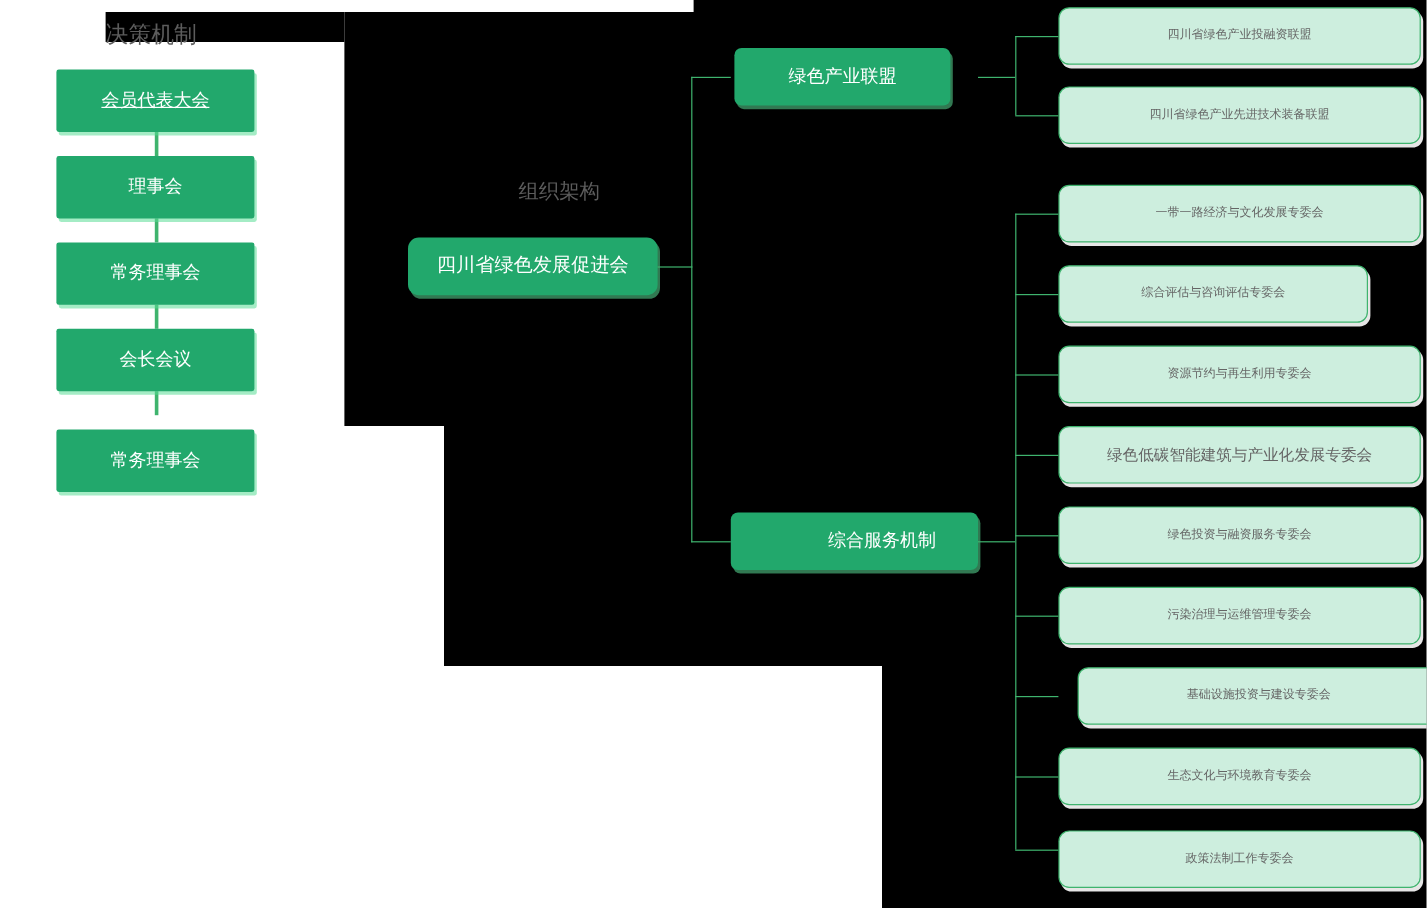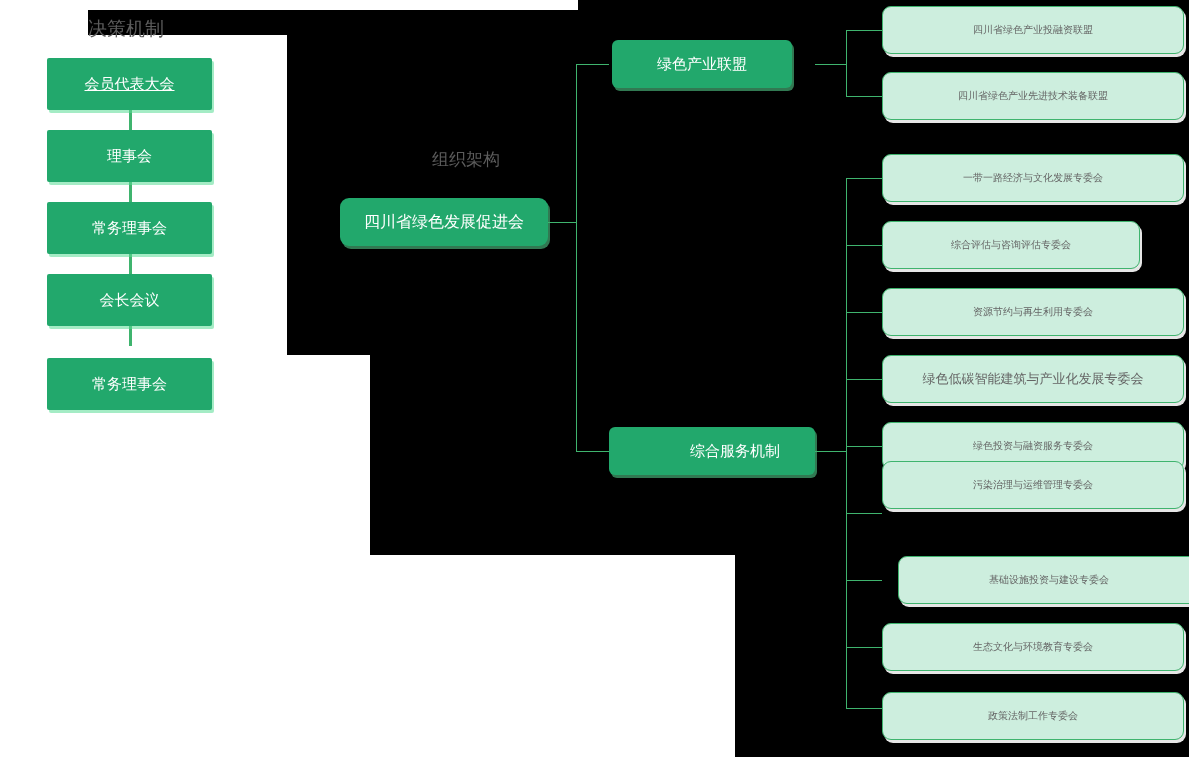--- a/index.html
+++ b/index.html
@@ -158,21 +158,21 @@
   </div>
   <div class="node light" style="left:882px; top:288px; width:302px; height:48px;">
     <span>资源节约与再生利用专委会</span>
   </div>
   <div class="node light" style="left:882px; top:355px; width:302px; height:48px; font-size:13px;">
     <span>绿色低碳智能建筑与产业化发展专委会</span>
   </div>
   <div class="node light" style="left:882px; top:422px; width:302px; height:48px;">
     <span>绿色投资与融资服务专委会</span>
   </div>
-  <div class="node light" style="left:882px; top:461px; width:302px; height:48px;">
+  <div class="node light" style="left:882px; top:489px; width:302px; height:48px;">
     <span>污染治理与运维管理专委会</span>
   </div>
   <div class="node light" style="left:882px; top:556px; width:302px; height:48px;margin-left:16px;">
     <span>基础设施投资与建设专委会</span>
   </div>
   <div class="node light" style="left:882px; top:623px; width:302px; height:48px;">
     <span>生态文化与环境教育专委会</span>
   </div>
   <div class="node light" style="left:882px; top:692px; width:302px; height:48px;">
     <span>政策法制工作专委会</span>

